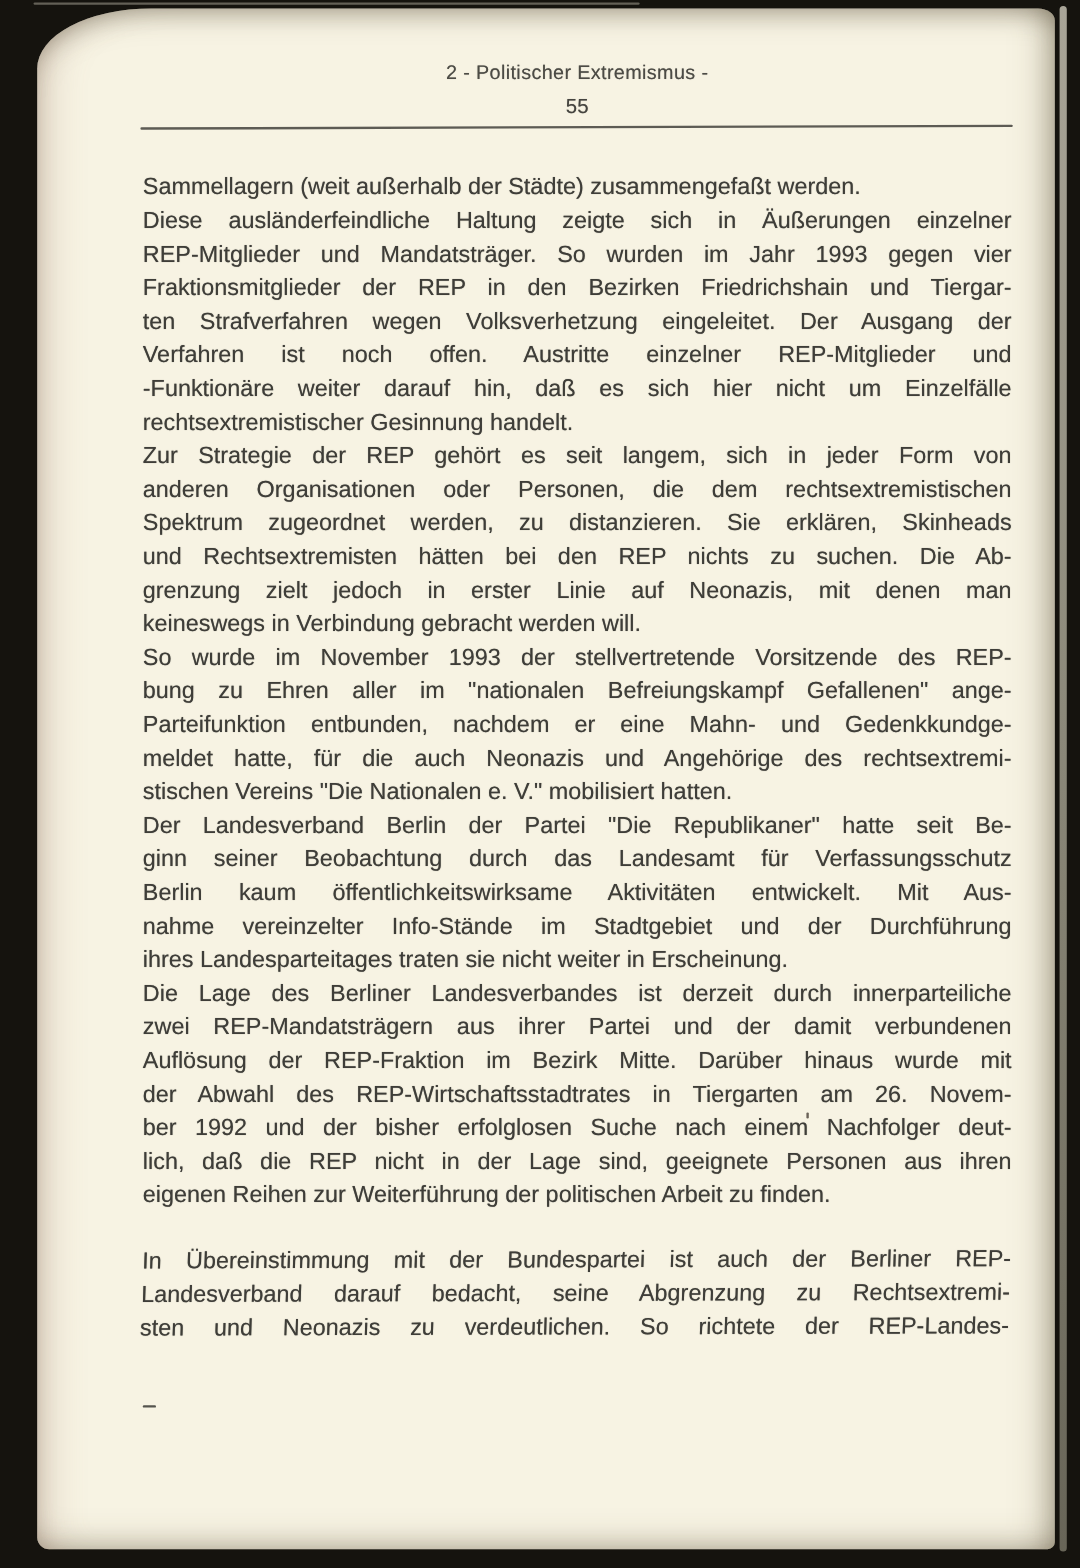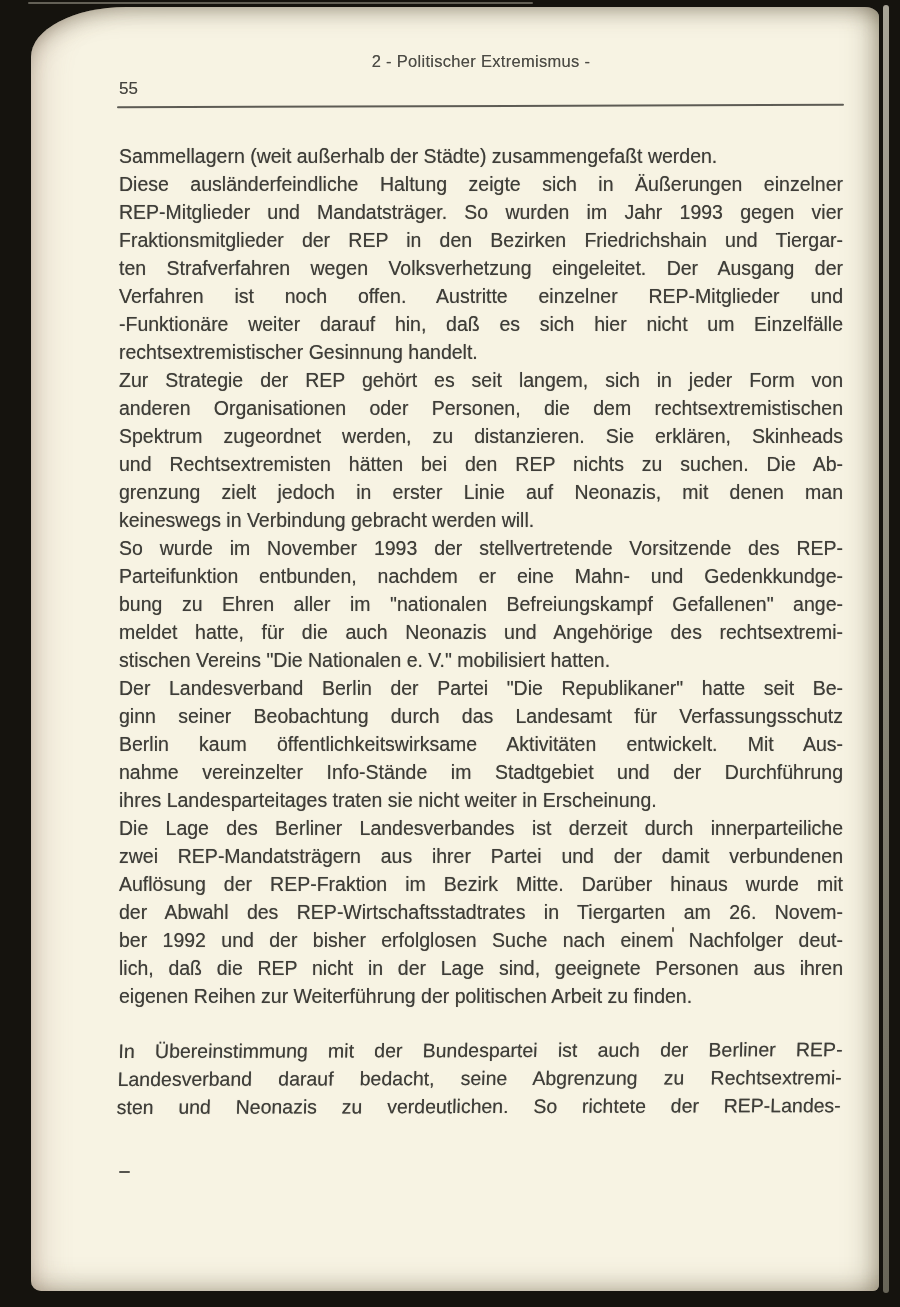--- a/index.html
+++ b/index.html
@@ -50,21 +50,21 @@
     left: 88px; width: 724px; top: 45px;
     text-align: center;
     font-size: 16.5px;
     letter-spacing: .3px;
     color: #4c4b45;
     text-shadow: 0 0 .6px rgba(70,70,64,.6);
   }
   .page-number {
     position: absolute;
     left: 88px; width: 724px; top: 72px;
-    text-align: left;
+    text-align: center;
     font-size: 17px;
     color: #45443f;
     text-shadow: 0 0 .6px rgba(70,70,64,.6);
   }
   .header-rule {
     position: absolute;
     left: 86px; top: 98px;
     width: 727px; height: 2px;
     background: var(--rule, #5d5b54);
     transform: rotate(-0.18deg);
@@ -136,22 +136,22 @@
         <div class="para">
           <div class="ln">Zur Strategie der REP gehört es seit langem, sich in jeder Form von</div>
           <div class="ln">anderen Organisationen oder Personen, die dem rechtsextremistischen</div>
           <div class="ln">Spektrum zugeordnet werden, zu distanzieren. Sie erklären, Skinheads</div>
           <div class="ln">und Rechtsextremisten hätten bei den REP nichts zu suchen. Die Ab-</div>
           <div class="ln">grenzung zielt jedoch in erster Linie auf Neonazis, mit denen man</div>
           <div class="ln ln-end">keineswegs in Verbindung gebracht werden will.</div>
         </div>
         <div class="para">
           <div class="ln">So wurde im November 1993 der stellvertretende Vorsitzende des REP-</div>
+          <div class="ln">bung zu Ehren aller im "nationalen Befreiungskampf Gefallenen" ange-</div>
           <div class="ln">Parteifunktion entbunden, nachdem er eine Mahn- und Gedenkkundge-</div>
-          <div class="ln">bung zu Ehren aller im "nationalen Befreiungskampf Gefallenen" ange-</div>
           <div class="ln">meldet hatte, für die auch Neonazis und Angehörige des rechtsextremi-</div>
           <div class="ln ln-end">stischen Vereins "Die Nationalen e. V." mobilisiert hatten.</div>
         </div>
         <div class="para">
           <div class="ln">Der Landesverband Berlin der Partei "Die Republikaner" hatte seit Be-</div>
           <div class="ln">ginn seiner Beobachtung durch das Landesamt für Verfassungsschutz</div>
           <div class="ln">Berlin kaum öffentlichkeitswirksame Aktivitäten entwickelt. Mit Aus-</div>
           <div class="ln">nahme vereinzelter Info-Stände im Stadtgebiet und der Durchführung</div>
           <div class="ln ln-end">ihres Landesparteitages traten sie nicht weiter in Erscheinung.</div>
         </div>

